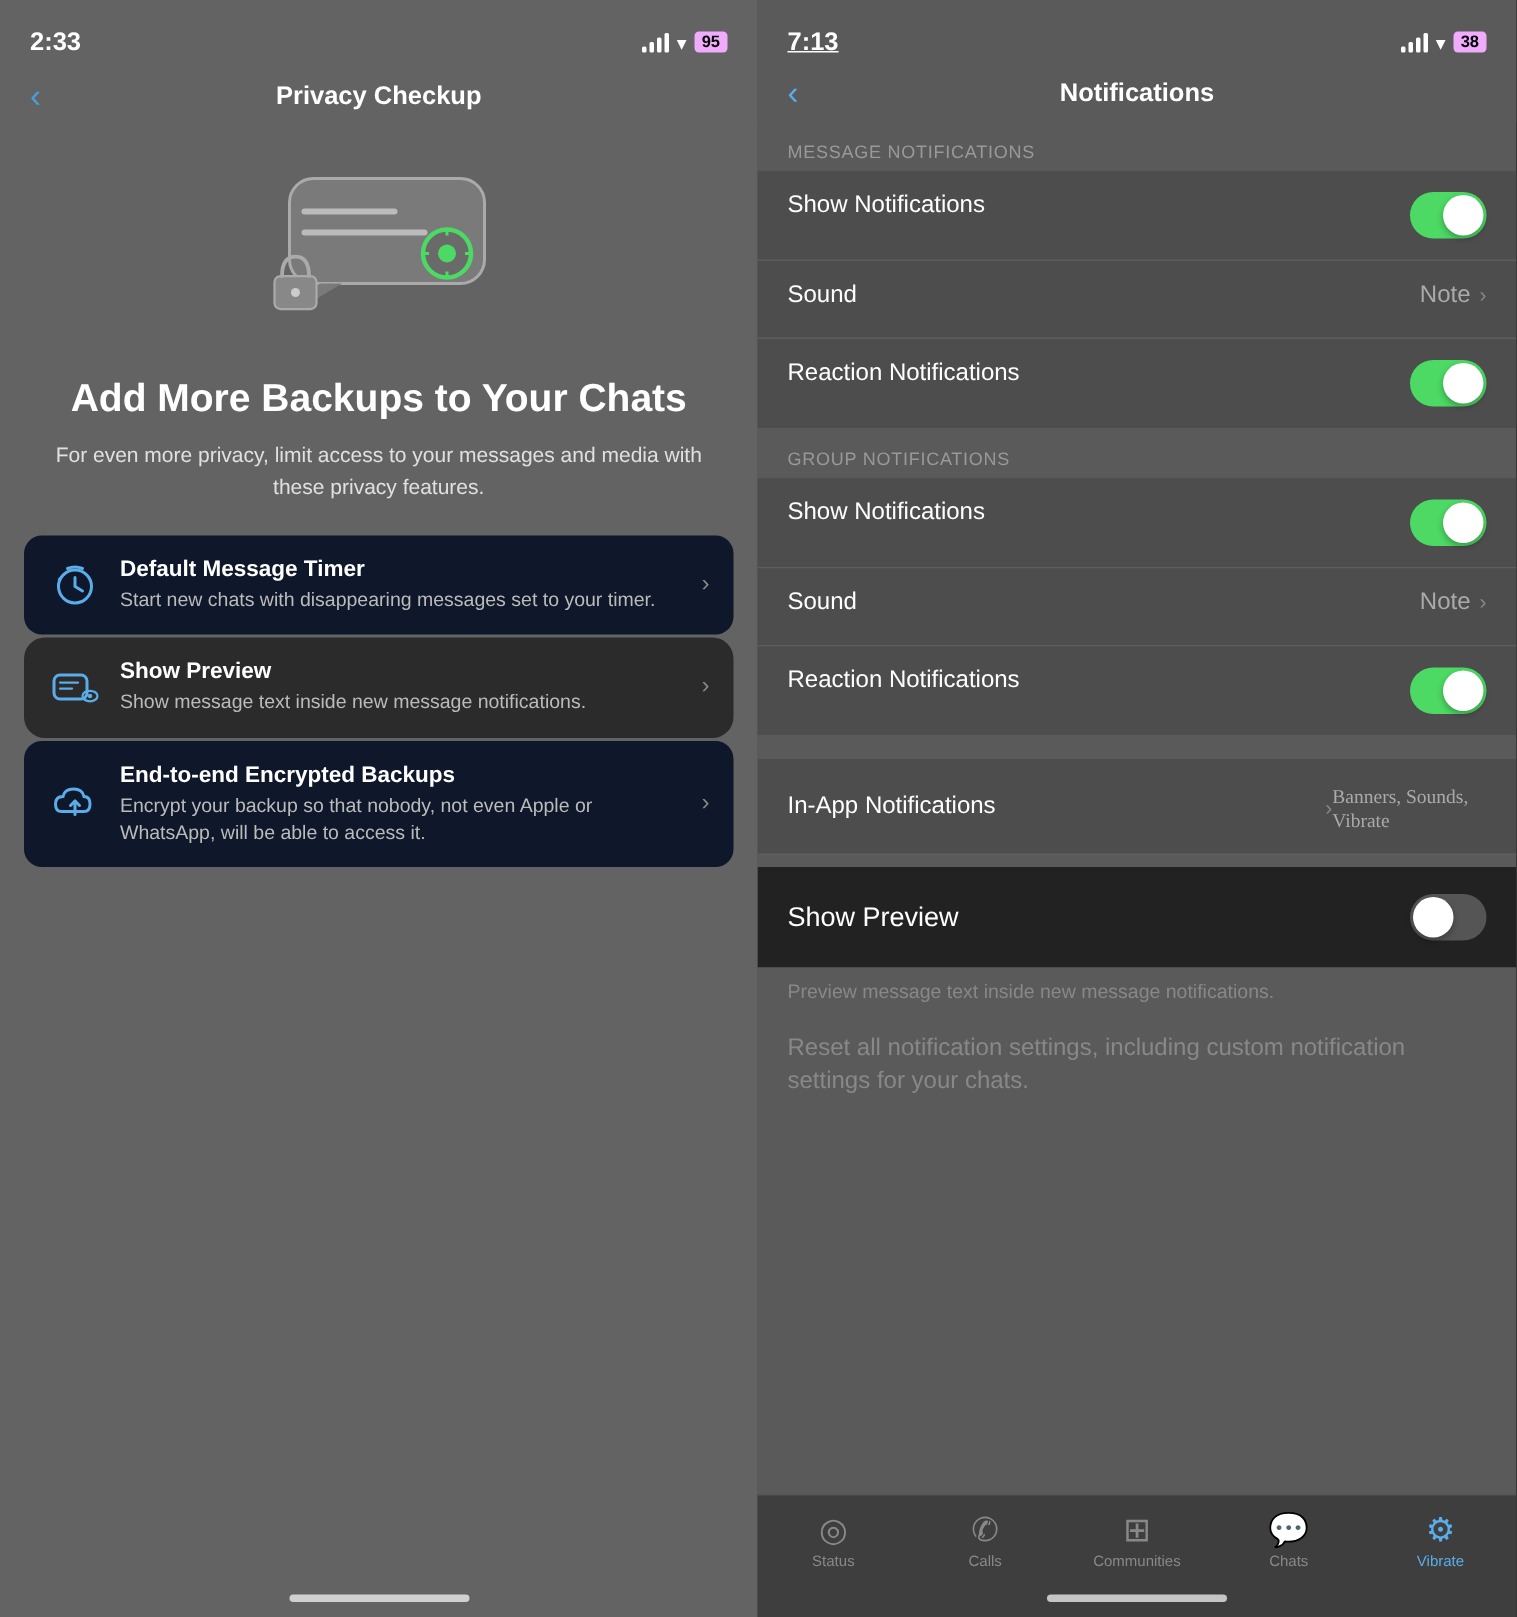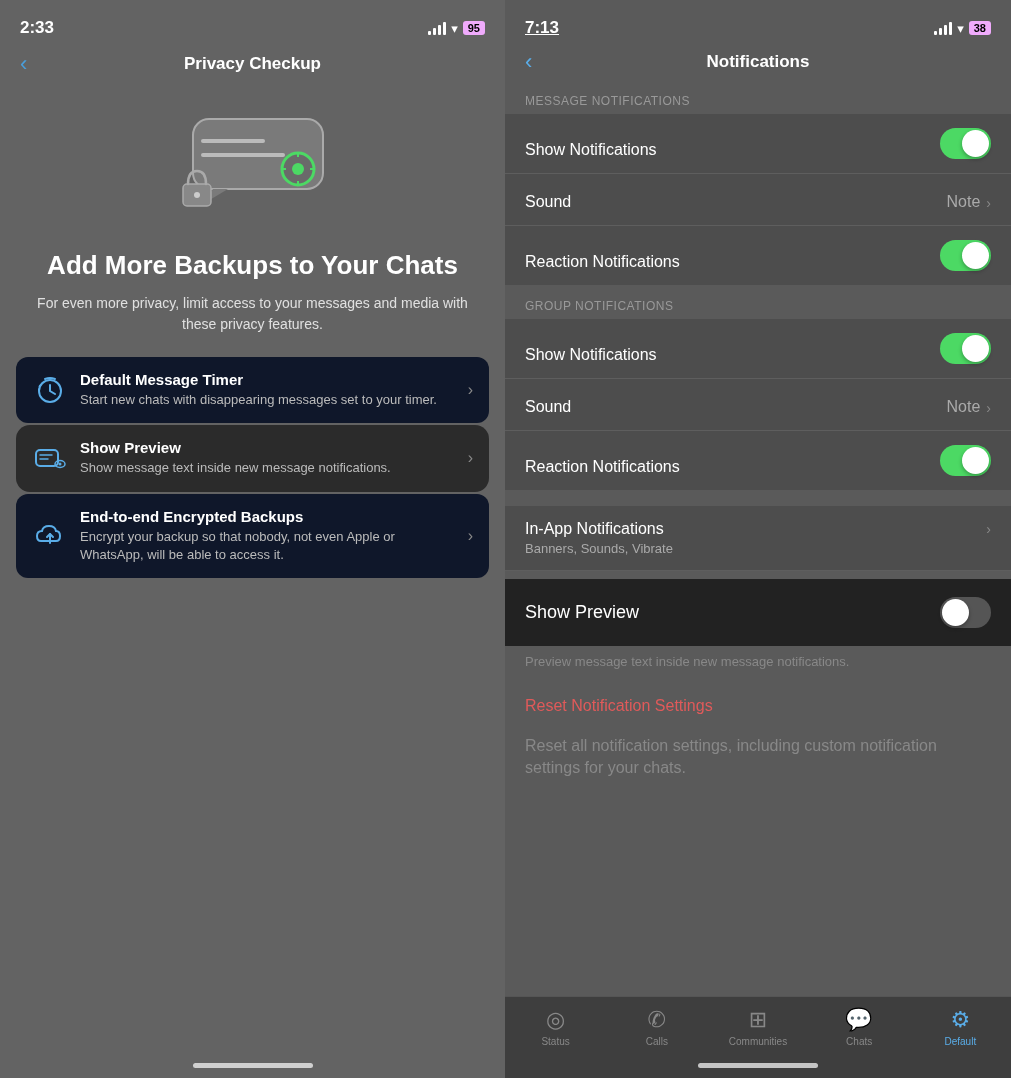--- a/index.html
+++ b/index.html
@@ -259,21 +259,21 @@
       text-transform: uppercase;
     }
 
     .settings-group {
       background: #4d4d4d;
       margin: 0 0 2px 0;
     }
 
     .settings-row {
       display: flex;
-      align-items: flex-end;
+      align-items: flex-start;
       padding: 14px 20px;
       background: #4d4d4d;
       border-bottom: 1px solid #5e5e5e;
       min-height: 52px;
     }
 
     .settings-row:last-child {
       border-bottom: none;
     }
 
@@ -325,21 +325,21 @@
       right: 2px;
     }
 
     .toggle.off .toggle-thumb {
       left: 2px;
     }
 
     
     .settings-row-tall {
       display: flex;
-      flex-direction: column;
+      flex-direction: row;
       padding: 14px 20px;
       background: #4d4d4d;
       border-bottom: 1px solid #5e5e5e;
       position: relative;
     }
 
     .settings-row-tall-top {
       display: flex;
       align-items: center;
       width: 100%;
@@ -348,20 +348,21 @@
     .settings-row-tall-label {
       font-size: 16px;
       color: #fff;
       flex: 1;
     }
 
     .settings-row-tall-sub {
       font-size: 13px;
       color: #aaa;
       margin-top: 3px;
+      font-family: Liberation Serif, serif;
     }
 
     
     .show-preview-row {
       background: #222;
       margin: 8px 0 0 0;
       display: flex;
       align-items: center;
       padding: 18px 20px;
       border-radius: 0;
@@ -642,21 +643,20 @@
 
     <div class="show-preview-row">
       <span class="show-preview-label">Show Preview</span>
       <div class="toggle off">
         <div class="toggle-thumb"></div>
       </div>
     </div>
 
     <div class="preview-sub-text">Preview message text inside new message notifications.</div>
 
-    <div class="reset-btn-text">Reset Notification Settings</div>
     <div class="reset-description">Reset all notification settings, including custom notification settings for your chats.</div>
   </div>
 
   <div class="tab-bar">
     <div class="tab-item">
       <span class="tab-icon">◎</span>
       <span class="tab-label">Status</span>
     </div>
     <div class="tab-item">
       <span class="tab-icon">✆</span>
@@ -665,18 +665,18 @@
     <div class="tab-item">
       <span class="tab-icon">⊞</span>
       <span class="tab-label">Communities</span>
     </div>
     <div class="tab-item">
       <span class="tab-icon">💬</span>
       <span class="tab-label">Chats</span>
     </div>
     <div class="tab-item">
       <span class="tab-icon active">⚙</span>
-      <span class="tab-label active">Default</span>
+      <span class="tab-label active">Vibrate</span>
     </div>
   </div>
 
   <div class="home-indicator-right"></div>
 </div>
 
 </body></html>

